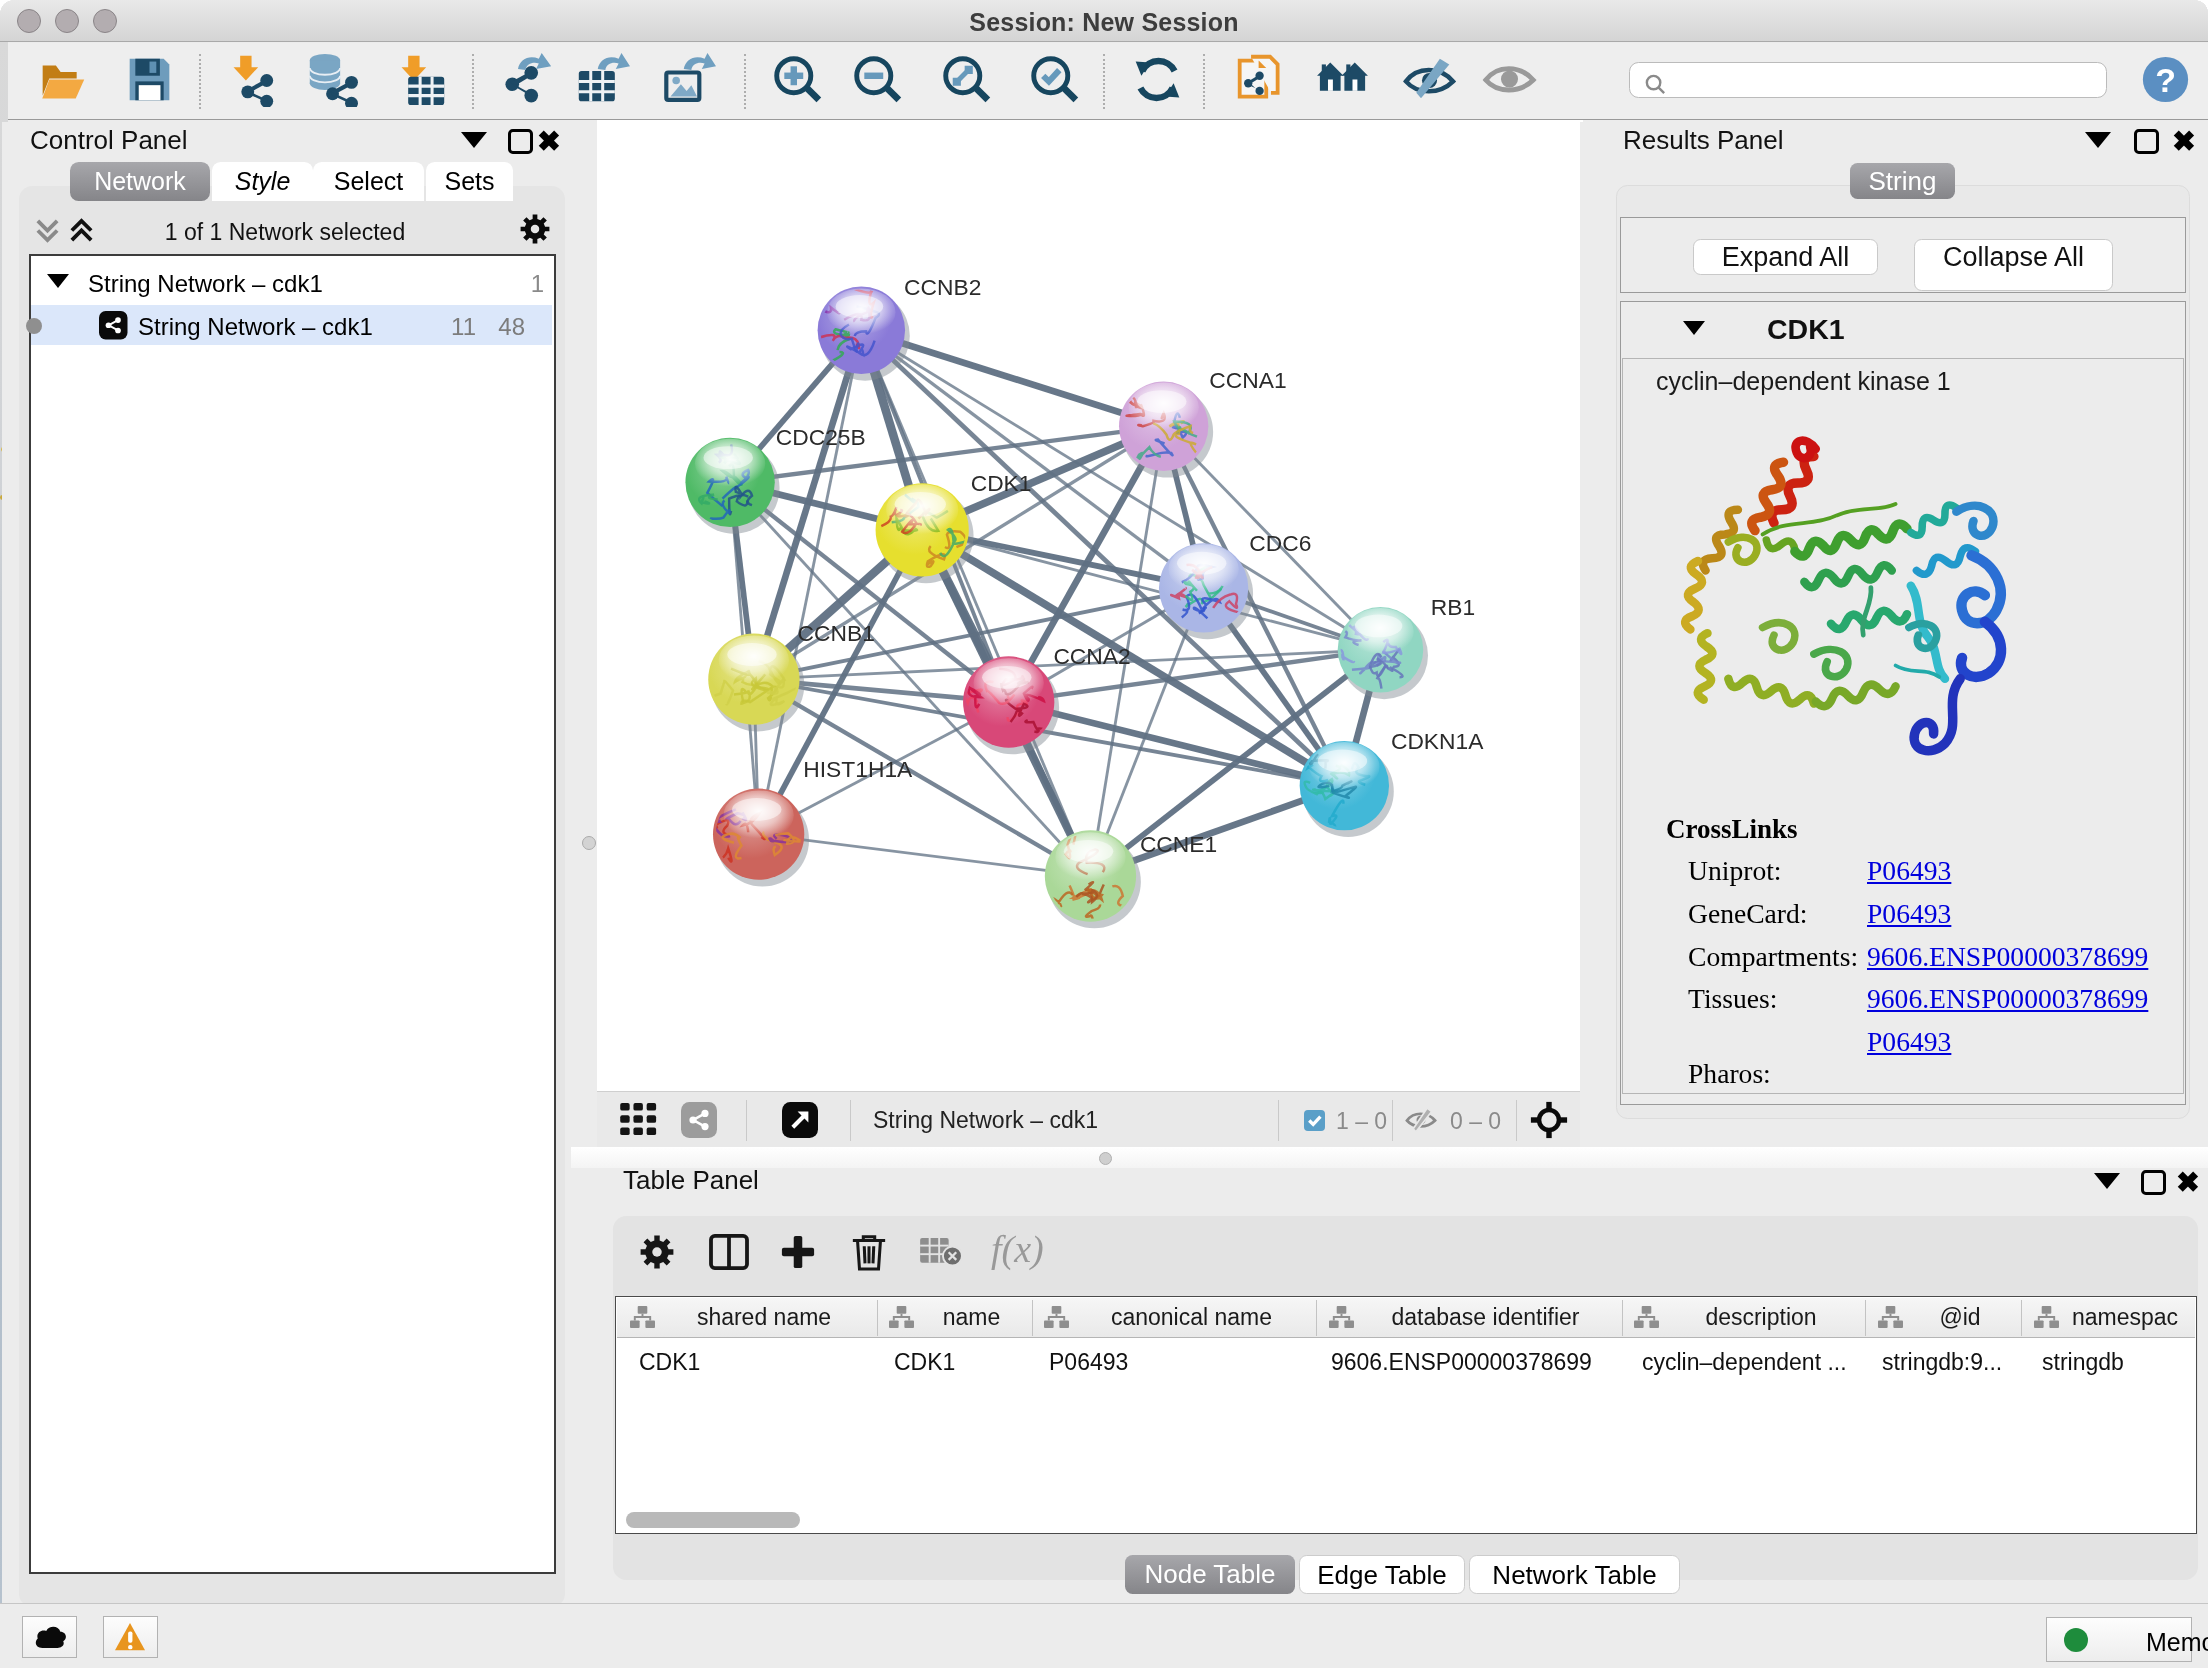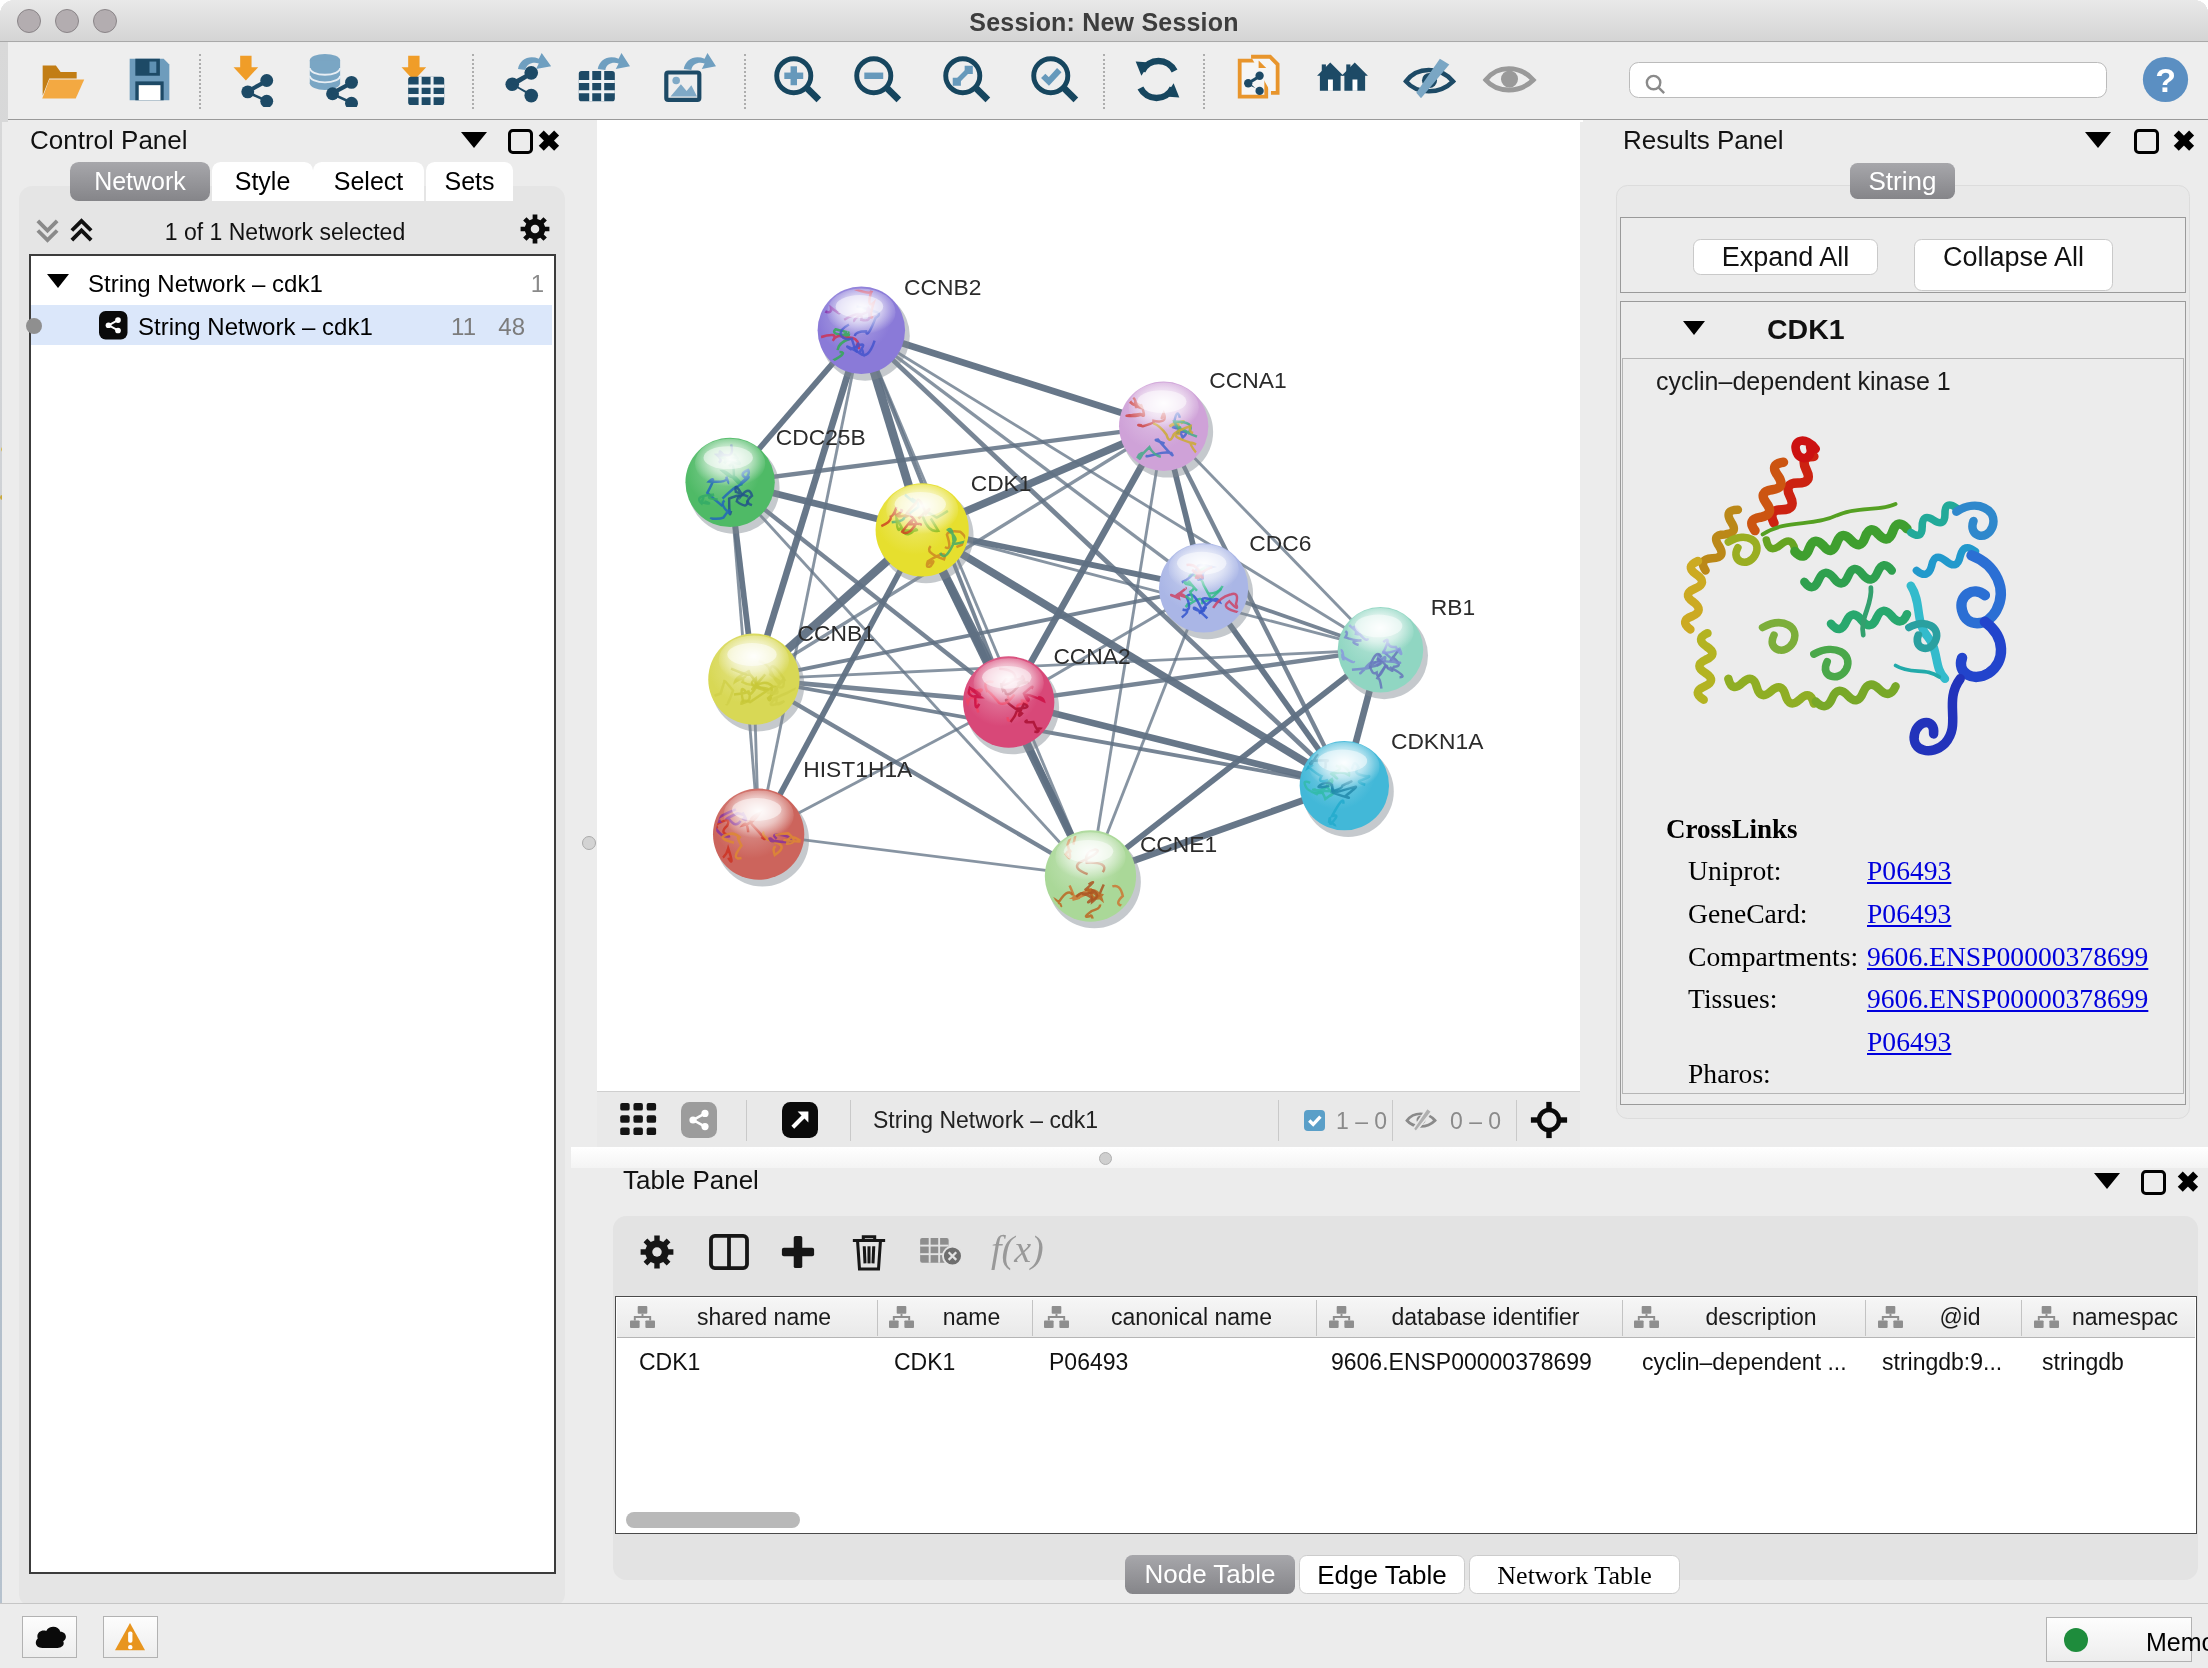--- a/index.html
+++ b/index.html
@@ -221,21 +221,21 @@
 
 <div class="abs" style="left:1.9px;top:122px;width:569px;height:1481px;background:#ececec;"></div>
 <div class="abs panel-title" style="left:30px;top:125px;">Control Panel</div>
 <div class="abs wbtn-tri" style="left:461px;top:132px;"></div>
 <div class="abs wbtn-sq" style="left:508px;top:129px;"></div>
 <div class="abs wbtn-x" style="left:537px;top:129px;">✖</div>
 
 <div class="abs" style="left:19px;top:186px;width:546px;height:1421px;background:#e5e5e5;border-radius:13.3px;"></div>
 
 <div class="abs tab tabsel" style="left:70px;top:162px;width:140px;">Network</div>
-<div class="abs tab" style="left:212px;top:162px;width:101px;">Style</div>
+<div class="abs tab" style="left:212px;top:162px;width:101px;font-style:italic;">Style</div>
 <div class="abs tab" style="left:313px;top:162px;width:111px;">Select</div>
 <div class="abs tab" style="left:426px;top:162px;width:87px;">Sets</div>
 
 <svg class="abs" style="left:34px;top:217px;" width="27" height="27" viewBox="0 0 14 14">
     <g fill="none" stroke="#8a8a8a" stroke-width="2">
       <path d="M2 2 L7 7 L12 2"></path>
       <path d="M2 7 L7 12 L12 7"></path>
     </g>
   </svg>
 <svg class="abs" style="left:68px;top:217px;" width="27" height="27" viewBox="0 0 14 14">
@@ -865,21 +865,21 @@
 <div class="abs" style="left:894px;top:1349px;font-size:23px;color:#111;">CDK1</div>
 <div class="abs" style="left:1049px;top:1349px;font-size:23px;color:#111;">P06493</div>
 <div class="abs" style="left:1331px;top:1349px;font-size:23px;color:#111;">9606.ENSP00000378699</div>
 <div class="abs" style="left:1642px;top:1349px;font-size:23px;color:#111;">cyclin–dependent ...</div>
 <div class="abs" style="left:1882px;top:1349px;font-size:23px;color:#111;">stringdb:9...</div>
 <div class="abs" style="left:2042px;top:1349px;font-size:23px;color:#111;">stringdb</div>
 <div class="abs" style="left:626px;top:1512px;width:174px;height:16px;background:#b9b9b9;border-radius:8.6px;"></div>
 
 <div class="abs" style="left:1125px;top:1555px;width:170px;height:39px;background:linear-gradient(#a7a7ab,#858589);border-radius:7.6px;color:#fff;font-size:26px;text-align:center;line-height:39px;">Node Table</div>
 <div class="abs" style="left:1299px;top:1555px;width:166px;height:39px;background:#fff;border:1px solid #ccc;border-radius:7.6px;color:#000;font-size:26px;text-align:center;line-height:39px;">Edge Table</div>
-<div class="abs" style="left:1469px;top:1555px;width:211px;height:39px;background:#fff;border:1px solid #ccc;border-radius:7.6px;color:#000;font-size:26px;text-align:center;line-height:39px;font-family:Liberation Serif, serif;">Network Table</div>
+<div class="abs" style="left:1469px;top:1555px;width:211px;height:39px;background:#fff;border:1px solid #ccc;border-radius:7.6px;color:#000;font-size:26px;text-align:center;line-height:39px;">Network Table</div>
 
 <div class="abs" style="left:0px;top:1603px;width:2208px;height:66px;background:#ececec;border-top:1.9px solid #c6c6c6;"></div>
 <div class="abs" style="left:22px;top:1616px;width:55px;height:42px;background:linear-gradient(#fdfdfd,#ededed);border:1.9px solid #b2b2b2;"></div>
 <svg class="abs" style="left:33px;top:1625px;" width="34" height="25" viewBox="0 0 36 26">
     <path d="M10 24 C3 24 1 18 5 14 C3 8 9 4 14 6 C17 0 27 0 29 7 C35 7 37 14 32 17 C34 21 30 24 26 24 Z" fill="#0a0a0a"></path>
   </svg>
 <div class="abs" style="left:103px;top:1616px;width:55px;height:42px;background:linear-gradient(#fdfdfd,#ededed);border:1.9px solid #b2b2b2;"></div>
 <svg class="abs" style="left:114px;top:1622px;" width="32" height="30" viewBox="0 0 34 32">
     <path d="M17 1 L33 30 L1 30 Z" fill="#e8951e"></path>
     <rect x="15" y="10" width="4.6" height="12" rx="2" fill="#fff"></rect>

